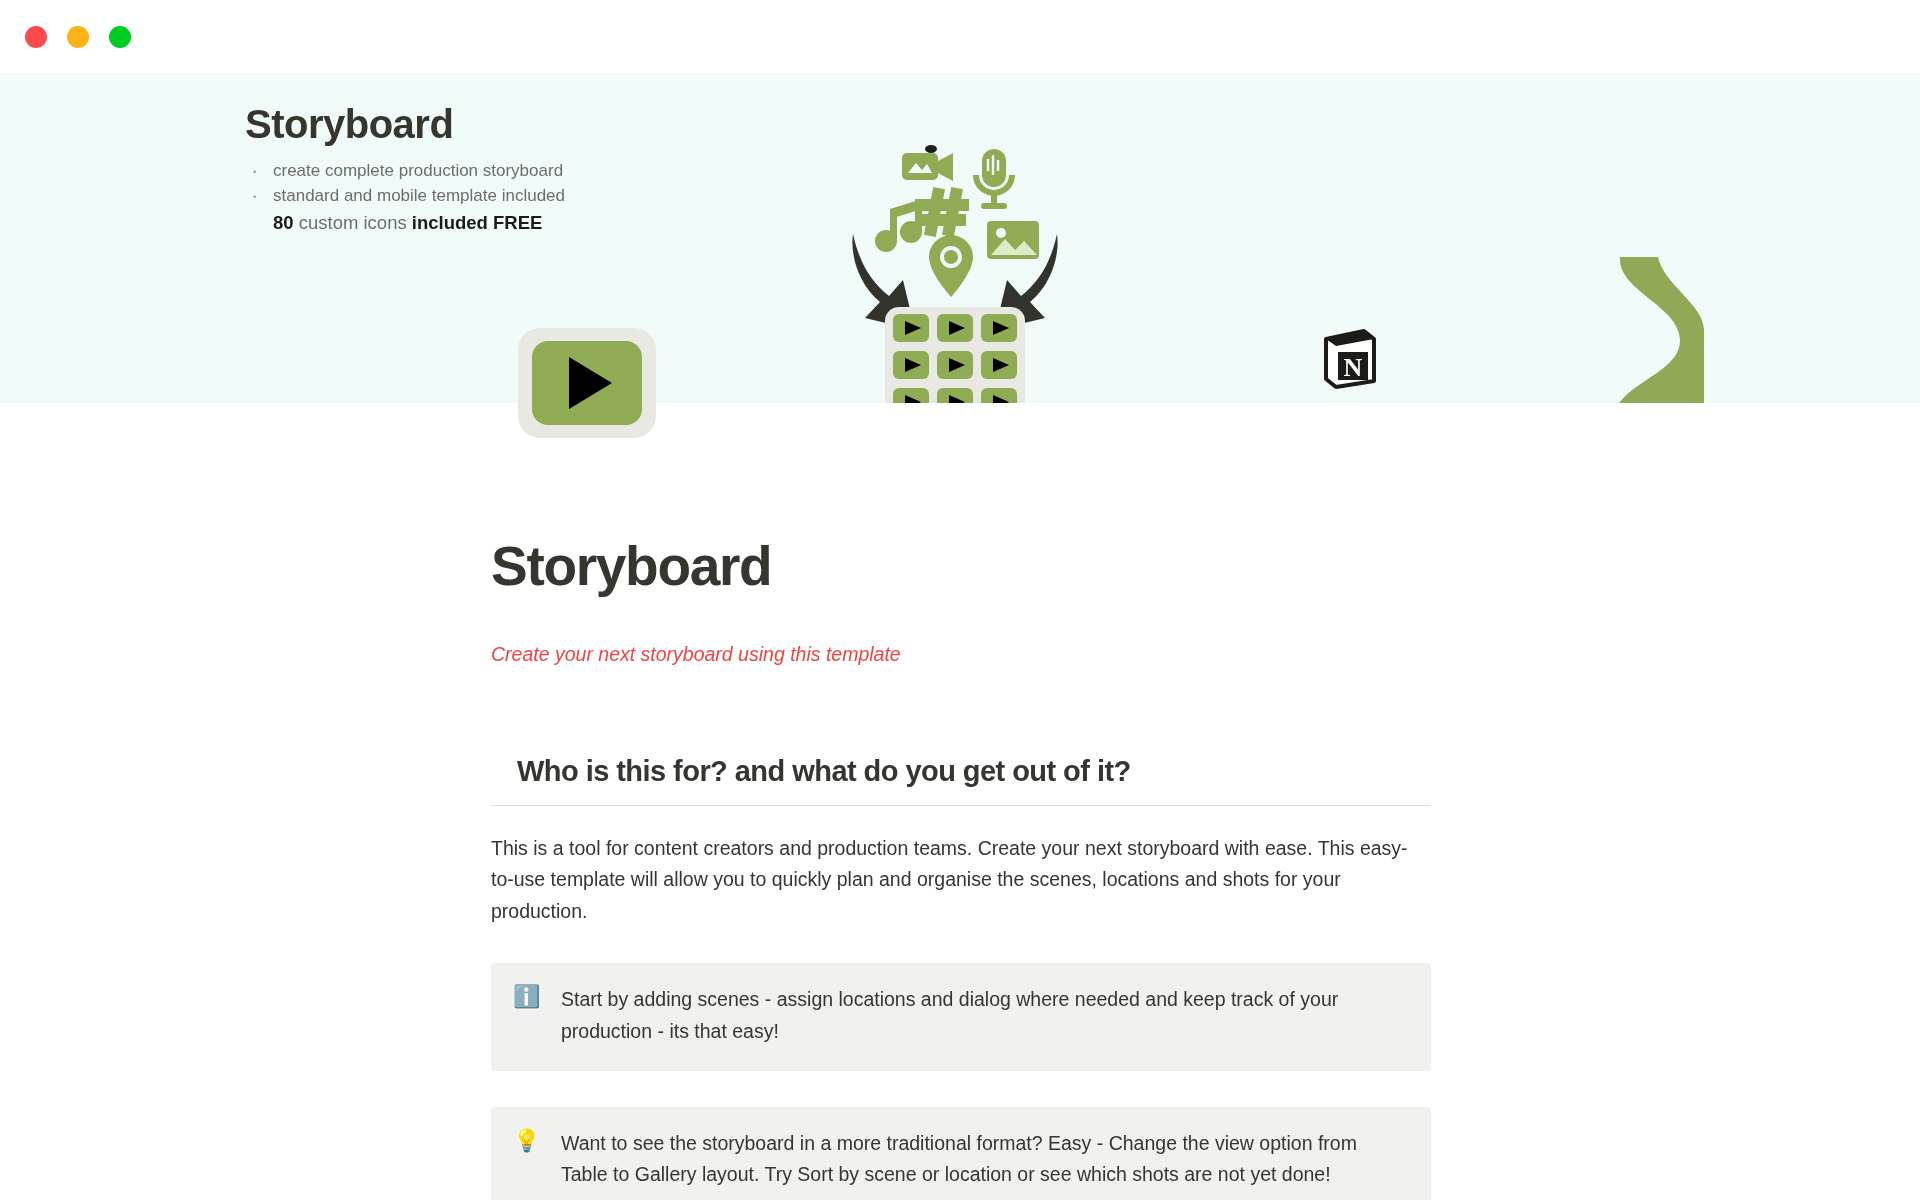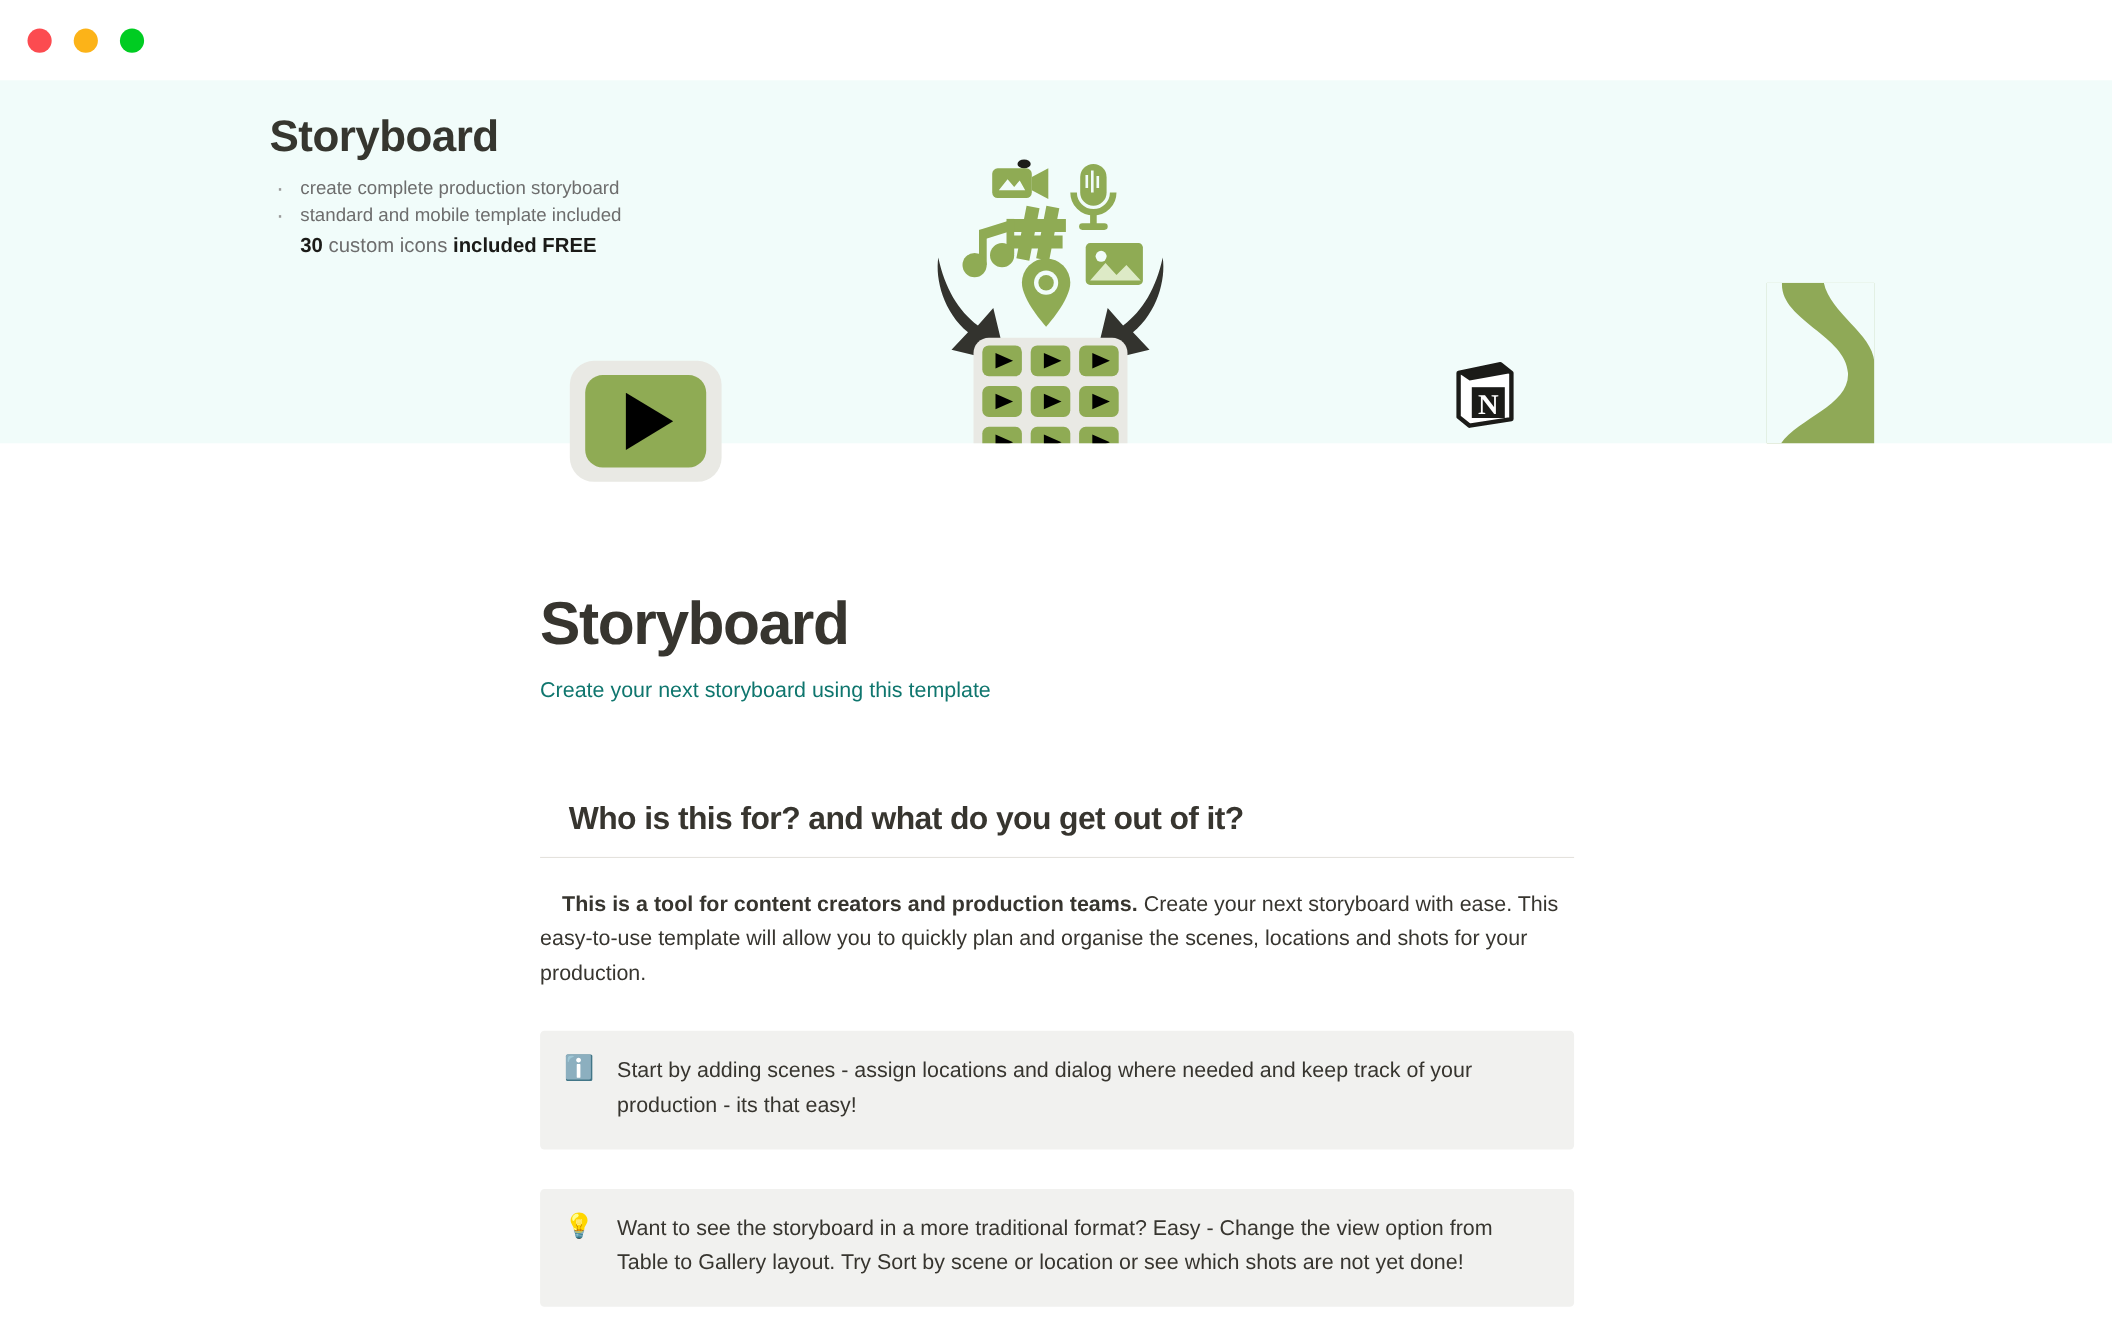--- a/index.html
+++ b/index.html
@@ -78,36 +78,36 @@
 
   
   .doc { position:relative; padding-left:491px; padding-top:133px; }
   .doc-inner { width:940px; }
 
   .page-title {
     font-size:55px; font-weight:bold; color:#37352f;
     letter-spacing:-1.3px; line-height:1.1;
   }
   .page-subtitle {
-    margin-top:17px; font-size:19.5px; color:#0f766e; line-height:1.5;
+    margin-top:43px; font-size:19.5px; color:#ef4444; line-height:1.5;font-style:italic;
   }
 
   .section-heading {
     margin-top:86px; font-size:29px; font-weight:bold;
     color:#37352f; letter-spacing:-0.55px;margin-left:26px;
   }
   .section-rule {
     margin-top:17px; height:1px; background:#e4e2dd; width:940px;
   }
 
   .body-para {
     margin-top:27px; font-size:19.5px; color:#37352f;
     line-height:1.62; width:930px;
   }
-  .body-para b { font-weight:bold;margin-left:20px; }
+  .body-para b { font-weight:normal; }
 
   .callout {
     margin-top:36px; width:940px; background:#f1f1ef;
     border-radius:4px; padding:21px 24px 23px 22px;
     display:flex; gap:22px; align-items:flex-start;
   }
   .callout-icon {
     flex:0 0 auto; width:26px; height:26px;
     font-size:22px; line-height:26px; text-align:center;
   }
@@ -129,21 +129,21 @@
 
 <div class="banner">
  <div class="banner-inner">
 
   <div class="promo">
     <div class="promo-title">Storyboard</div>
     <ul class="promo-list">
       <li>create complete production storyboard</li>
       <li>standard and mobile template included</li>
     </ul>
-    <div class="promo-free"><b>30</b><span> custom icons </span><b>included FREE</b></div>
+    <div class="promo-free"><b>80</b><span> custom icons </span><b>included FREE</b></div>
   </div>
 
   <div class="illus">
     <svg viewBox="0 0 300 300" width="300" height="300">
 
       <g>
         <rect x="97" y="22" width="36" height="27" rx="5" fill="#8fab54"></rect>
         <path d="M133 30 L148 22 L148 50 L133 42 Z" fill="#8fab54"></path>
         <ellipse cx="126" cy="18" rx="6" ry="4" fill="#1c1c18"></ellipse>
         <path d="M103 42 l8 -10 l6 7 l5 -6 l5 9 z" fill="#f1fcfa"></path>

